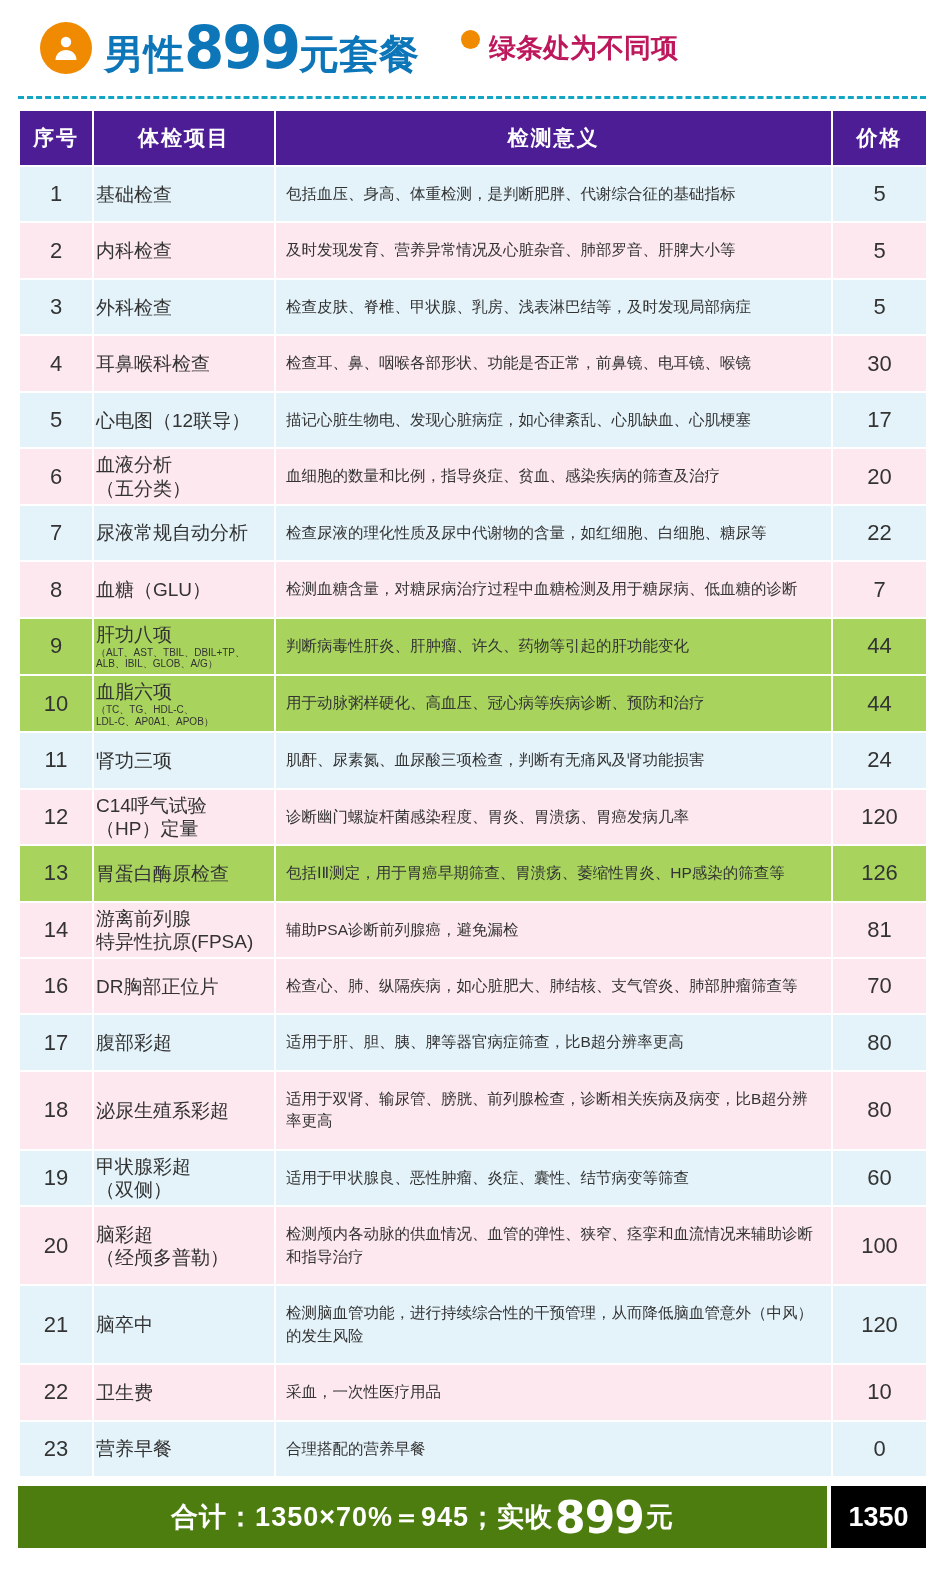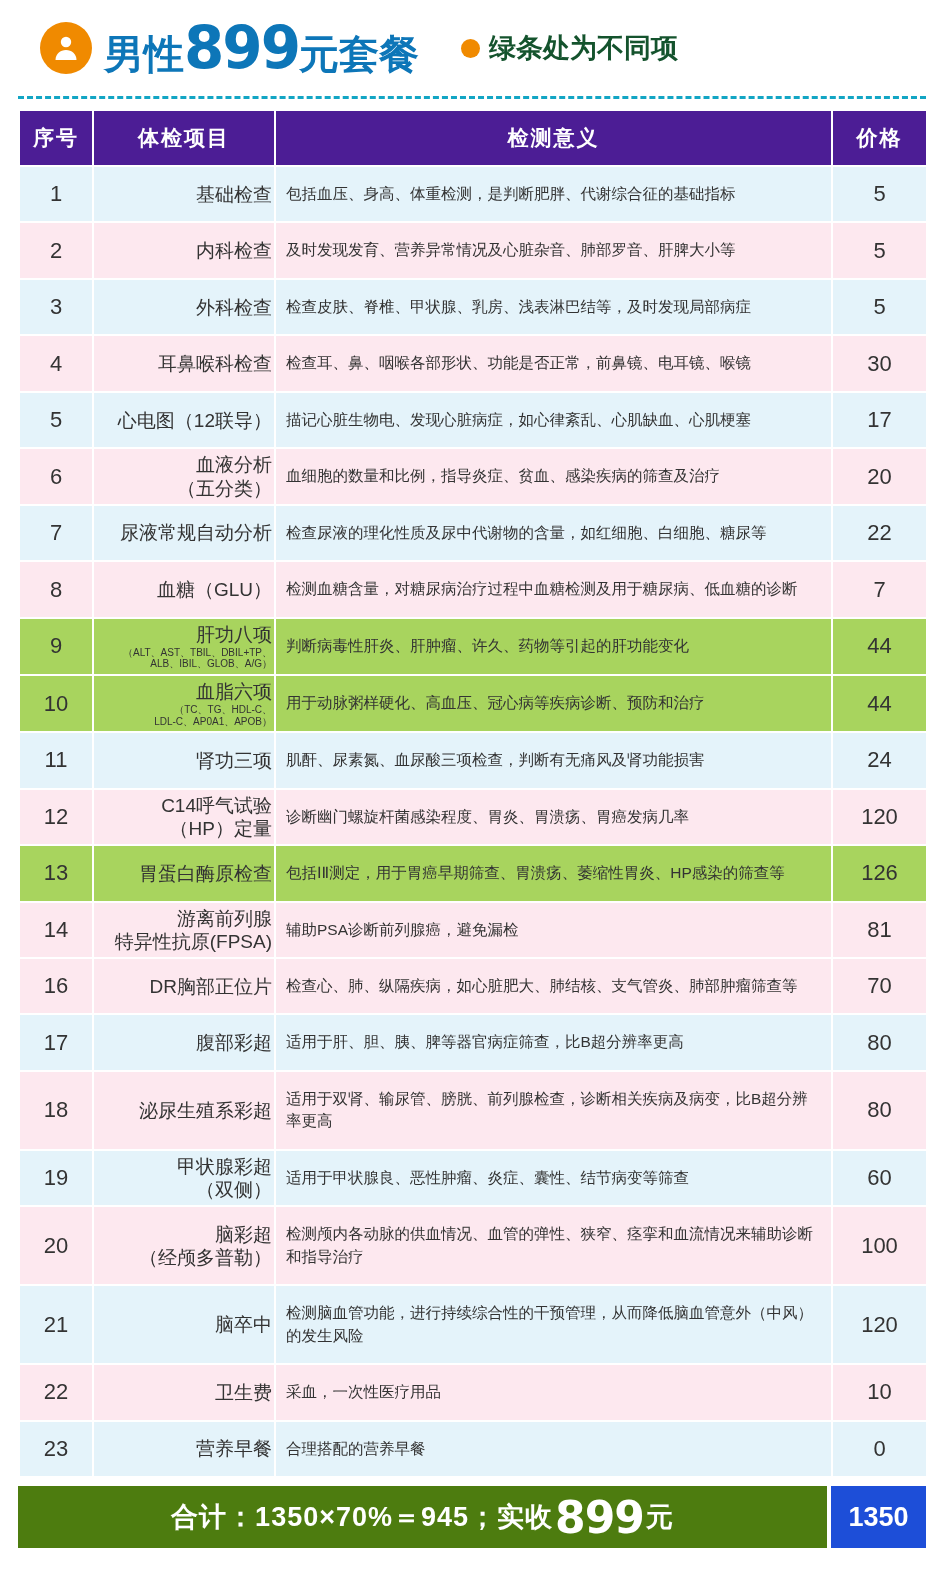--- a/index.html
+++ b/index.html
@@ -57,23 +57,22 @@
   .title-main .big {
     font-size: 58px;
     font-family: "DejaVu Sans", sans-serif;
     font-weight: bold;
     color: #0d76b8;
     letter-spacing: -2px;
   }
   .header-note {
     margin-left: 42px;
     display: flex;
-    align-items: center;
     font-size: 27px;
-    color: #14532d;
+    color: #be185d;
     font-weight: bold;
     white-space: nowrap;
   }
   .header-note .dot {
     width: 19px;
     height: 19px;
     background: #f08a00;
     border-radius: 50%;
     margin-right: 9px;
     flex: none;
@@ -103,21 +102,21 @@
   col.c-item  { width: 182px; }
   col.c-mean  { width: 557px; }
   col.c-price { width: 95px; }
 
   td.idx {
     text-align: center;
     font-size: 22px;
     color: #333;
   }
   td.item {
-    text-align: right;
+    text-align: left;
     font-size: 19px;
     color: #333;
     line-height: 1.22;
     padding: 4px 2px;
     margin-top: 44px;
   }
   td.item .sub {
     display: block;
     font-size: 10px;
     line-height: 1.15;
@@ -162,21 +161,21 @@
   }
   .footer-main .huge {
     font-size: 44px;
     font-family: "DejaVu Sans", sans-serif;
     font-weight: bold;
     letter-spacing: -1px;
     padding: 0 2px;
   }
   .footer-total {
     width: 95px;
-    background: #1d4ed8;
+    background: #000000;
     color: #ffffff;
     display: flex;
     align-items: center;
     justify-content: center;
     height: 62px;
     font-size: 27px;
     font-weight: bold;
   }
 </style>
 </head>

